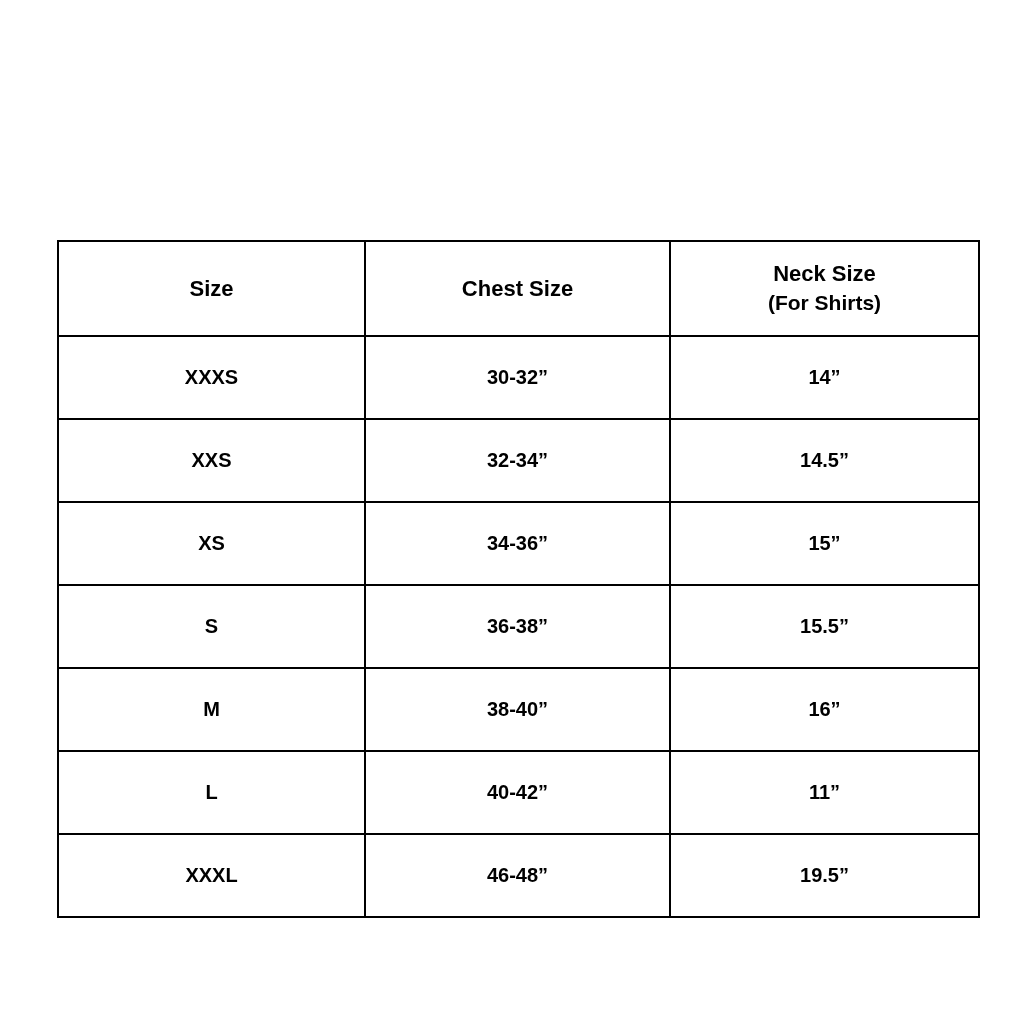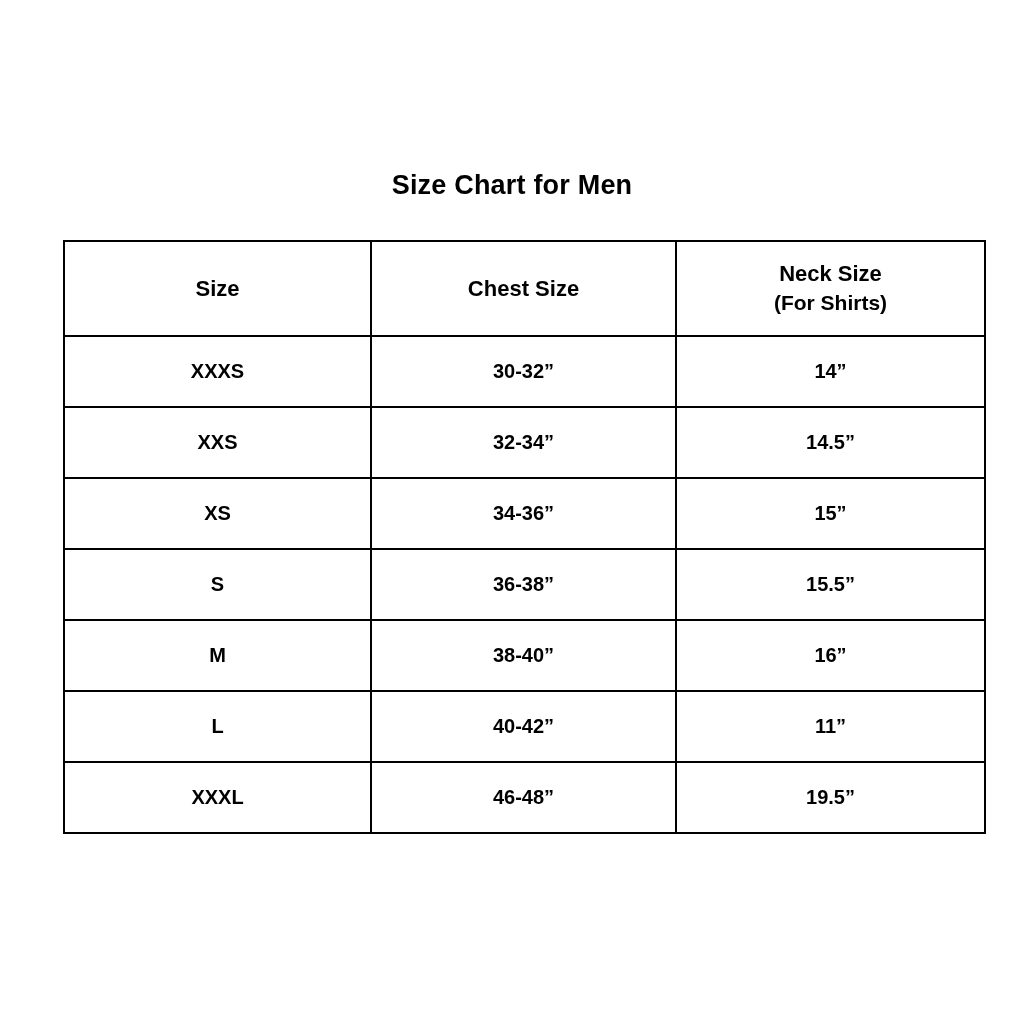--- a/index.html
+++ b/index.html
@@ -28,21 +28,21 @@
     left: 0;
     top: 170px;
     width: 1024px;
     text-align: center;
     font-size: 27px;
     font-weight: bold;
     letter-spacing: 0.2px;
   }
   table.size-table {
     position: absolute;
-    left: 63px;
+    left: 57px;
     top: 240px;
     width: 921px;
     border-collapse: collapse;
     table-layout: fixed;
   }
   table.size-table col.c1 { width: 307px; }
   table.size-table col.c2 { width: 305px; }
   table.size-table col.c3 { width: 309px; }
   table.size-table th,
   table.size-table td {
@@ -59,32 +59,31 @@
     padding: 0 6px;
   }
   table.size-table thead th .sub {
     display: block;
     font-size: 21px;
     font-weight: bold;
   }
   table.size-table tbody td {
     height: 53px;
     font-size: 20px;
-    padding: 8px 6px;
+    padding: 14px 6px;
   }
   table.size-table tbody td.size-cell {
     font-size: 20px;
   }
 </style>
 </head>
 <body>
 
 <div class="page">
 
-  <div class="chart-title">Size Chart for Men</div>
 
   <table class="size-table">
     <colgroup>
       <col class="c1">
       <col class="c2">
       <col class="c3">
     </colgroup>
     <thead>
       <tr>
         <th>Size</th>

